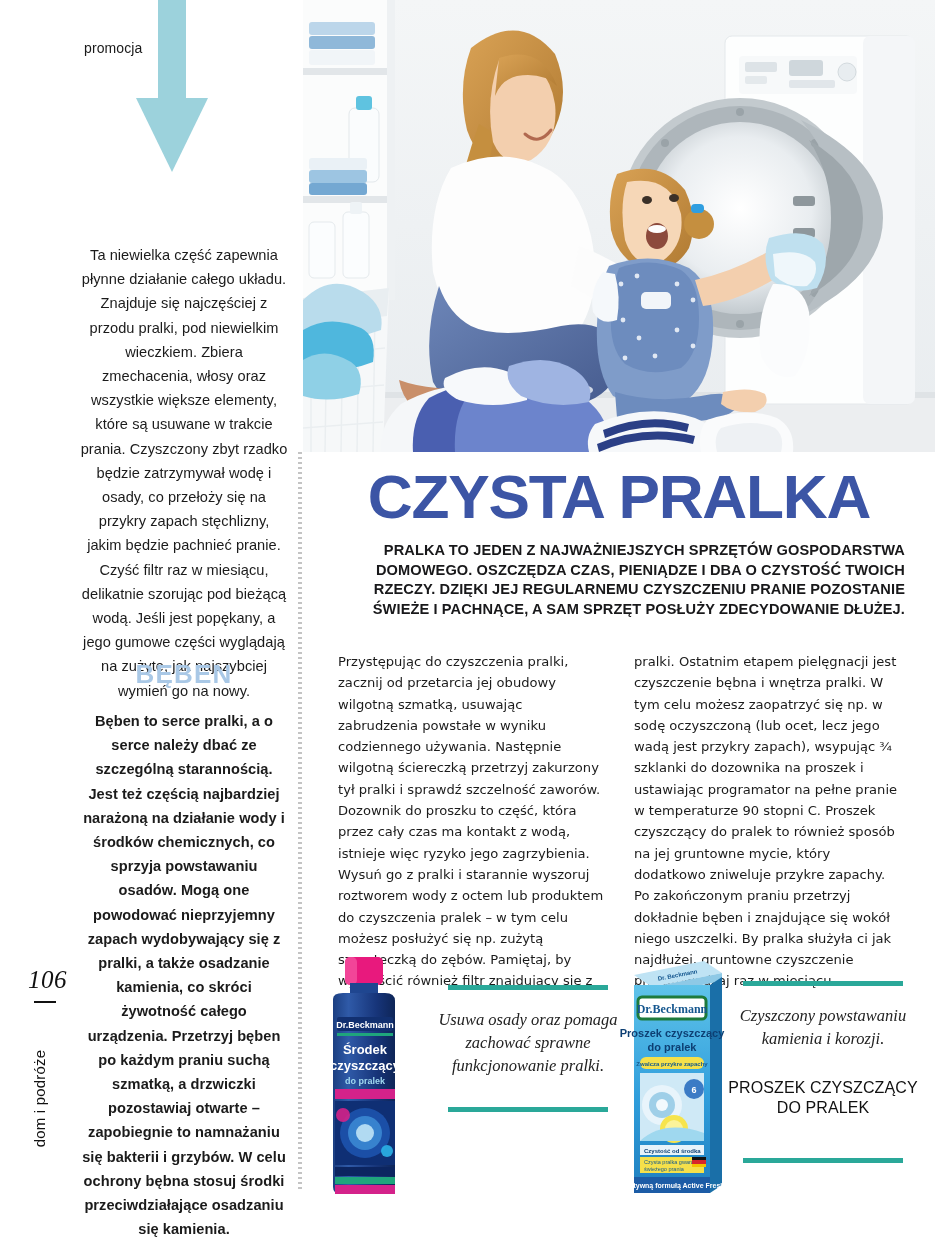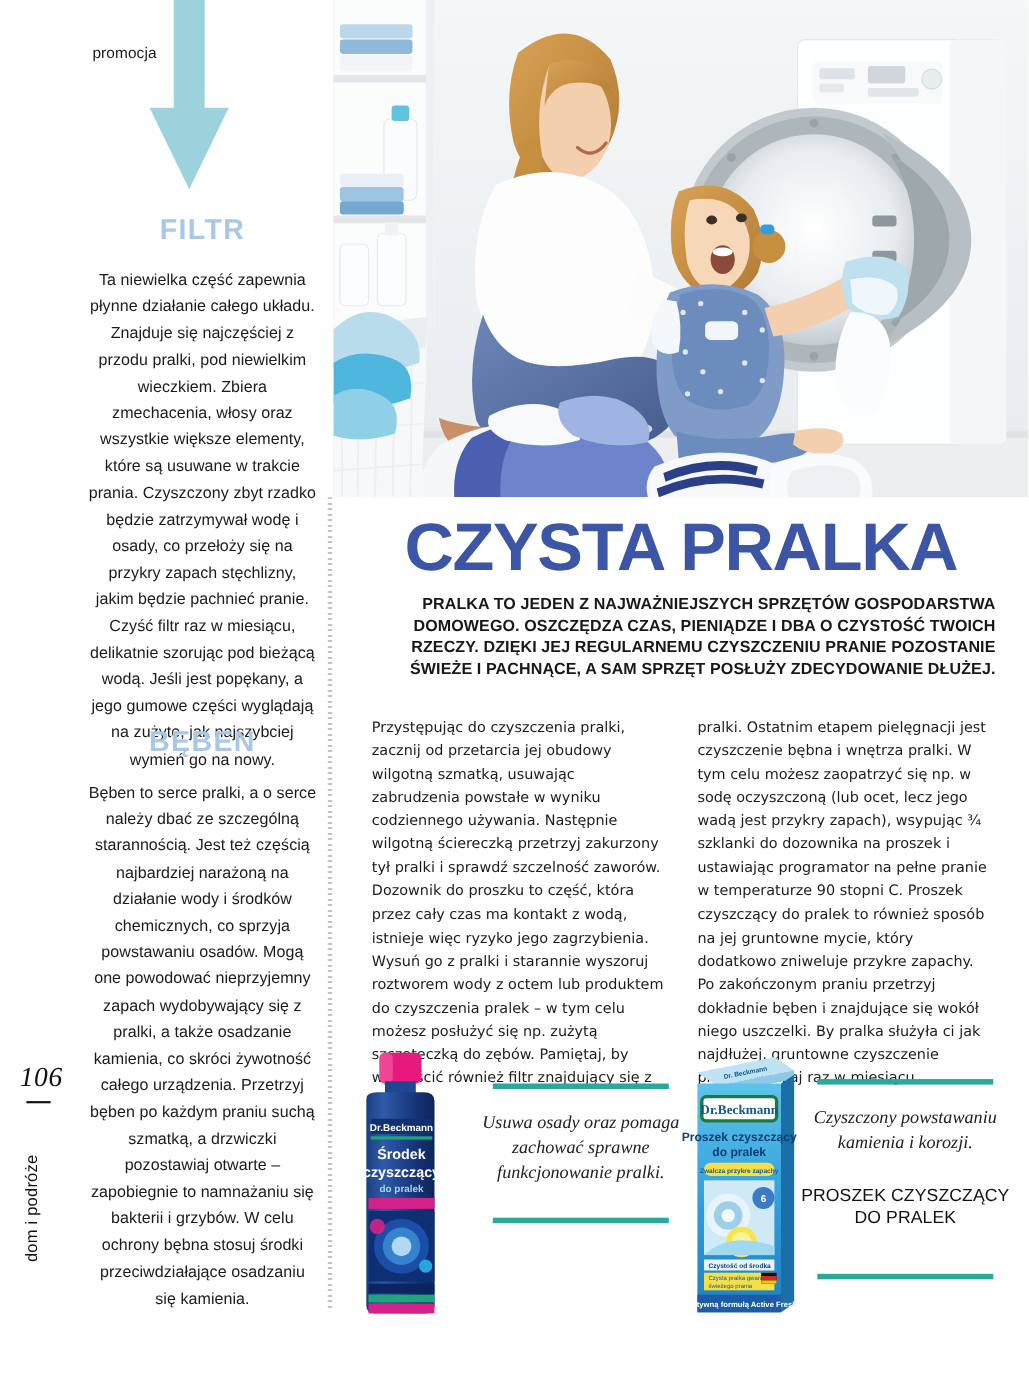--- a/index.html
+++ b/index.html
@@ -9,21 +9,21 @@
     font-family: "Liberation Sans", sans-serif;
     overflow: hidden;
     position: relative;
   }
 
   
   .page { position: relative; width: 935px; height: 1249px; background: #fff; }
 
   
   .spine {
-    position: absolute; left: 2px; top: 0; width: 72px; height: 1240px;
+    position: absolute; left: 12px; top: 0; width: 72px; height: 1240px;
   }
   .folio {
     position: absolute; left: 16px; top: 966px;
     font-family: "Liberation Serif", serif;
     font-style: italic;
     font-size: 25px; color: #111; letter-spacing: .5px;
   }
   .folio-rule {
     position: absolute; left: 22px; top: 1001px;
     width: 22px; height: 2px; background: #111;
@@ -74,21 +74,21 @@
 
   .rail-p {
     position: absolute; left: 8px; width: 208px;
     text-align: center;
     font-size: 14.6px;
     line-height: 24.2px;
     color: #1b1b1b;
     letter-spacing: .05px;
   }
   .rail-p.p1 { top: 243px; }
-  .rail-p.p2 { top: 709px; }
+  .rail-p.p2 { top: 709px; font-weight: bold; }
 
   
   .vsep {
     position: absolute; left: 298px; top: 452px;
     width: 4px; height: 740px;
     background: repeating-linear-gradient(
       to bottom,
       #b9b9b9 0px, #b9b9b9 2px,
       #ffffff 2px, #ffffff 5px
     );
@@ -190,21 +190,20 @@
   </div>
 
   <div class="rail">
     <div class="promo-tag">promocja</div>
 
     <div class="arrow">
       <div class="shaft"></div>
       <div class="head"></div>
     </div>
 
-    <div class="rail-h filtr">FILTR</div>
     <div class="rail-p p1">Ta niewielka część zapewnia płynne działanie całego układu. Znajduje się najczęściej z przodu pralki, pod niewielkim wieczkiem. Zbiera zmechacenia, włosy oraz wszystkie większe elementy, które są usuwane w trakcie prania. Czyszczony zbyt rzadko będzie zatrzymywał wodę i osady, co przełoży się na przykry zapach stęchlizny, jakim będzie pachnieć pranie. Czyść filtr raz w miesiącu, delikatnie szorując pod bieżącą wodą. Jeśli jest popękany, a jego gumowe części wyglądają na zużyte, jak najszybciej wymień go na nowy.</div>
 
     <div class="rail-h beben">BĘBEN</div>
     <div class="rail-p p2">Bęben to serce pralki, a o serce należy dbać ze szczególną starannością. Jest też częścią najbardziej narażoną na działanie wody i środków chemicznych, co sprzyja powstawaniu osadów. Mogą one powodować nieprzyjemny zapach wydobywający się z pralki, a także osadzanie kamienia, co skróci żywotność całego urządzenia. Przetrzyj bęben po każdym praniu suchą szmatką, a drzwiczki pozostawiaj otwarte – zapobiegnie to namnażaniu się bakterii i grzybów. W celu ochrony bębna stosuj środki przeciwdziałające osadzaniu się kamienia.</div>
   </div>
 
   <div class="vsep"></div>
 
   <div class="hero">
     <svg viewBox="0 0 632 452" xmlns="http://www.w3.org/2000/svg">

